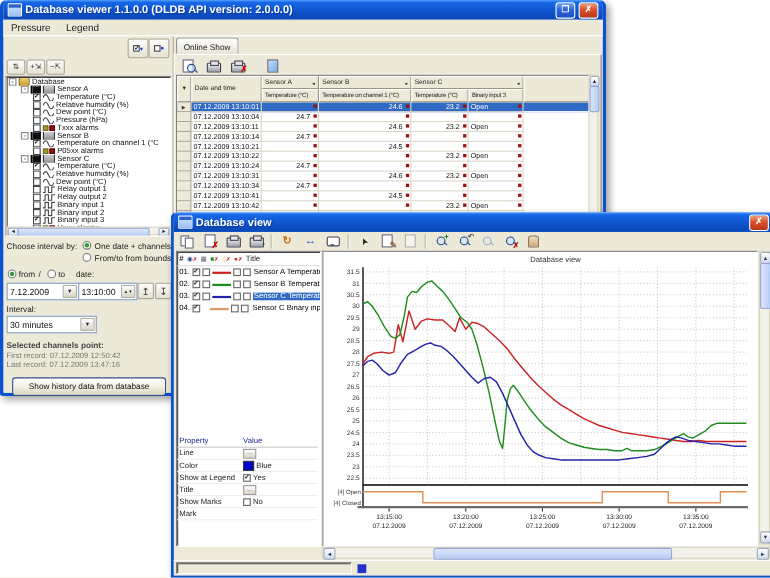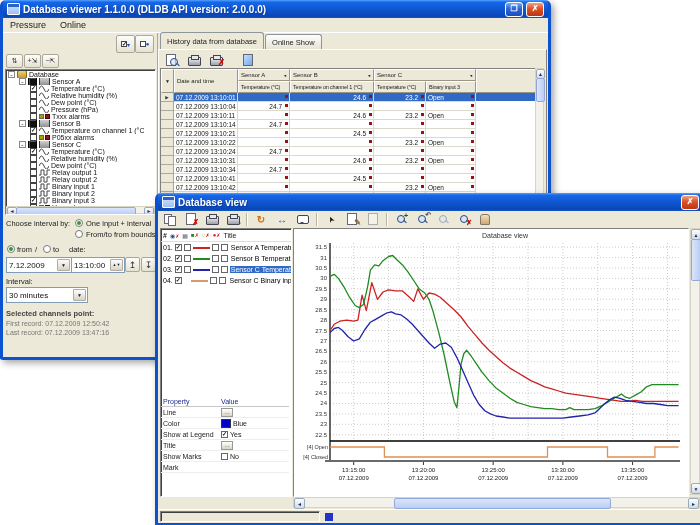--- a/index.html
+++ b/index.html
@@ -53,21 +53,21 @@
 
 <div class="win" id="main-win" style="left:0;top:0;width:545px;height:357px">
   <div class="tbar">
     <span class="appicon"></span>
     <span class="ttl">Database viewer  1.1.0.0  (DLDB API version: 2.0.0.0)</span>
     <span class="wbtn max">❐</span>
     <span class="wbtn close">✗</span>
   </div>
   <div class="menubar" id="main-menu">
       <span class="menu-item">Pressure</span>
-      <span class="menu-item">Online</span>
+      <span class="menu-item">Legend</span>
     </div>
 
   <div style="position:absolute;left:0;top:33px;width:154px;bottom:0;border-right:1px solid #aca899">
     <div class="tbtn" style="position:absolute;left:113px;top:2px;width:17px;height:16px">
       <span class="cb" style="width:6px;height:6px">✓</span>
         <span style="font-size:6px;color:#1a4ecc">▾</span>
     </div>
     <div class="tbtn" style="position:absolute;left:132px;top:2px;width:17px;height:16px">
       <span class="cb" style="width:6px;height:6px"></span>
         <span style="font-size:6px;color:#1a4ecc">●</span>
@@ -246,21 +246,21 @@
       <div class="scroll" style="position:absolute;left:0;right:0;bottom:0;height:8px">
         <span class="sbtn" style="left:0;top:0;width:8px;height:6px">◄</span>
         <span class="sthumb h" style="left:9px;top:0;width:118px;height:6px"></span>
         <span class="sbtn" style="right:0;top:0;width:8px;height:6px">►</span>
       </div>
     </div>
 
     <div style="position:absolute;left:0;top:183px;width:154px;bottom:0">
       <span class="lbl" style="position:absolute;left:3px;top:3px">Choose interval by:</span>
       <span class="radio sel" style="position:absolute;left:72px;top:3px"></span>
-      <span class="lbl" style="position:absolute;left:83px;top:3px">One input + interval</span>
+      <span class="lbl" style="position:absolute;left:83px;top:3px">One date + channels</span>
       <span class="radio" style="position:absolute;left:72px;top:14px"></span>
       <span class="lbl" style="position:absolute;left:83px;top:14px">From/to from bounds</span>
 
       <span class="radio sel" style="position:absolute;left:4px;top:29px"></span>
       <span class="lbl" style="position:absolute;left:14px;top:29px">from</span>
       <span class="lbl" style="position:absolute;left:32px;top:29px">/</span>
       <span class="radio" style="position:absolute;left:40px;top:29px"></span>
       <span class="lbl" style="position:absolute;left:50px;top:29px">to</span>
       <span class="lbl" style="position:absolute;left:66px;top:29px">date:</span>
 
@@ -282,26 +282,28 @@
       <span class="lbl" style="position:absolute;left:3px;top:61px">Interval:</span>
       <div class="combo" style="position:absolute;left:3px;top:71px;width:78px;height:14px">
         <span>30 minutes</span>
         <span class="dd">▼</span>
       </div>
 
       <span class="lbl" style="position:absolute;left:3px;top:93px;font-weight:bold;color:#444">Selected channels point:</span>
       <span class="lbl" style="position:absolute;left:3px;top:104px;color:#777;font-size:7px">First record: 07.12.2009 12:50:42</span>
       <span class="lbl" style="position:absolute;left:3px;top:113px;color:#777;font-size:7px">Last record: 07.12.2009 13:47:16</span>
 
+      <div class="xpbtn" style="position:absolute;left:8px;top:127px;width:138px;height:15px">
+          <span>Show history data from database</span>
+        </div>
     </div>
   </div>
 
   <div style="position:absolute;left:155px;top:33px;right:0;bottom:0">
     <div id="tab-strip" style="position:absolute;left:2px;top:0;height:16px;display:flex;align-items:flex-end;gap:1px">
-        <div class="tab active">History data from database</div>
         <div class="tab">Online Show</div>
       </div>
     <div class="tabpage" style="left:0;top:16px;right:1px;bottom:0">
       <div id="main-toolbar" style="position:absolute;left:3px;top:2px;height:15px;display:flex;align-items:center;gap:2px">
           <div class="dbtico">
             <span class="ipage"></span>
             <span class="imag" style="margin-left: -6px; margin-top: 4px;"></span>
           </div>
           <div class="dbtico">
             <span class="iprint"></span>

